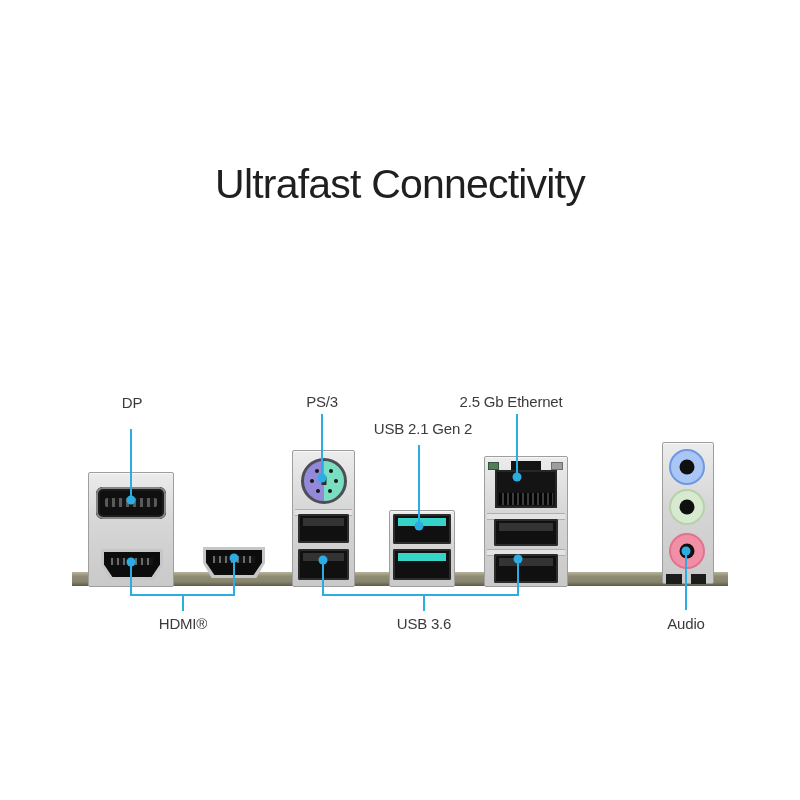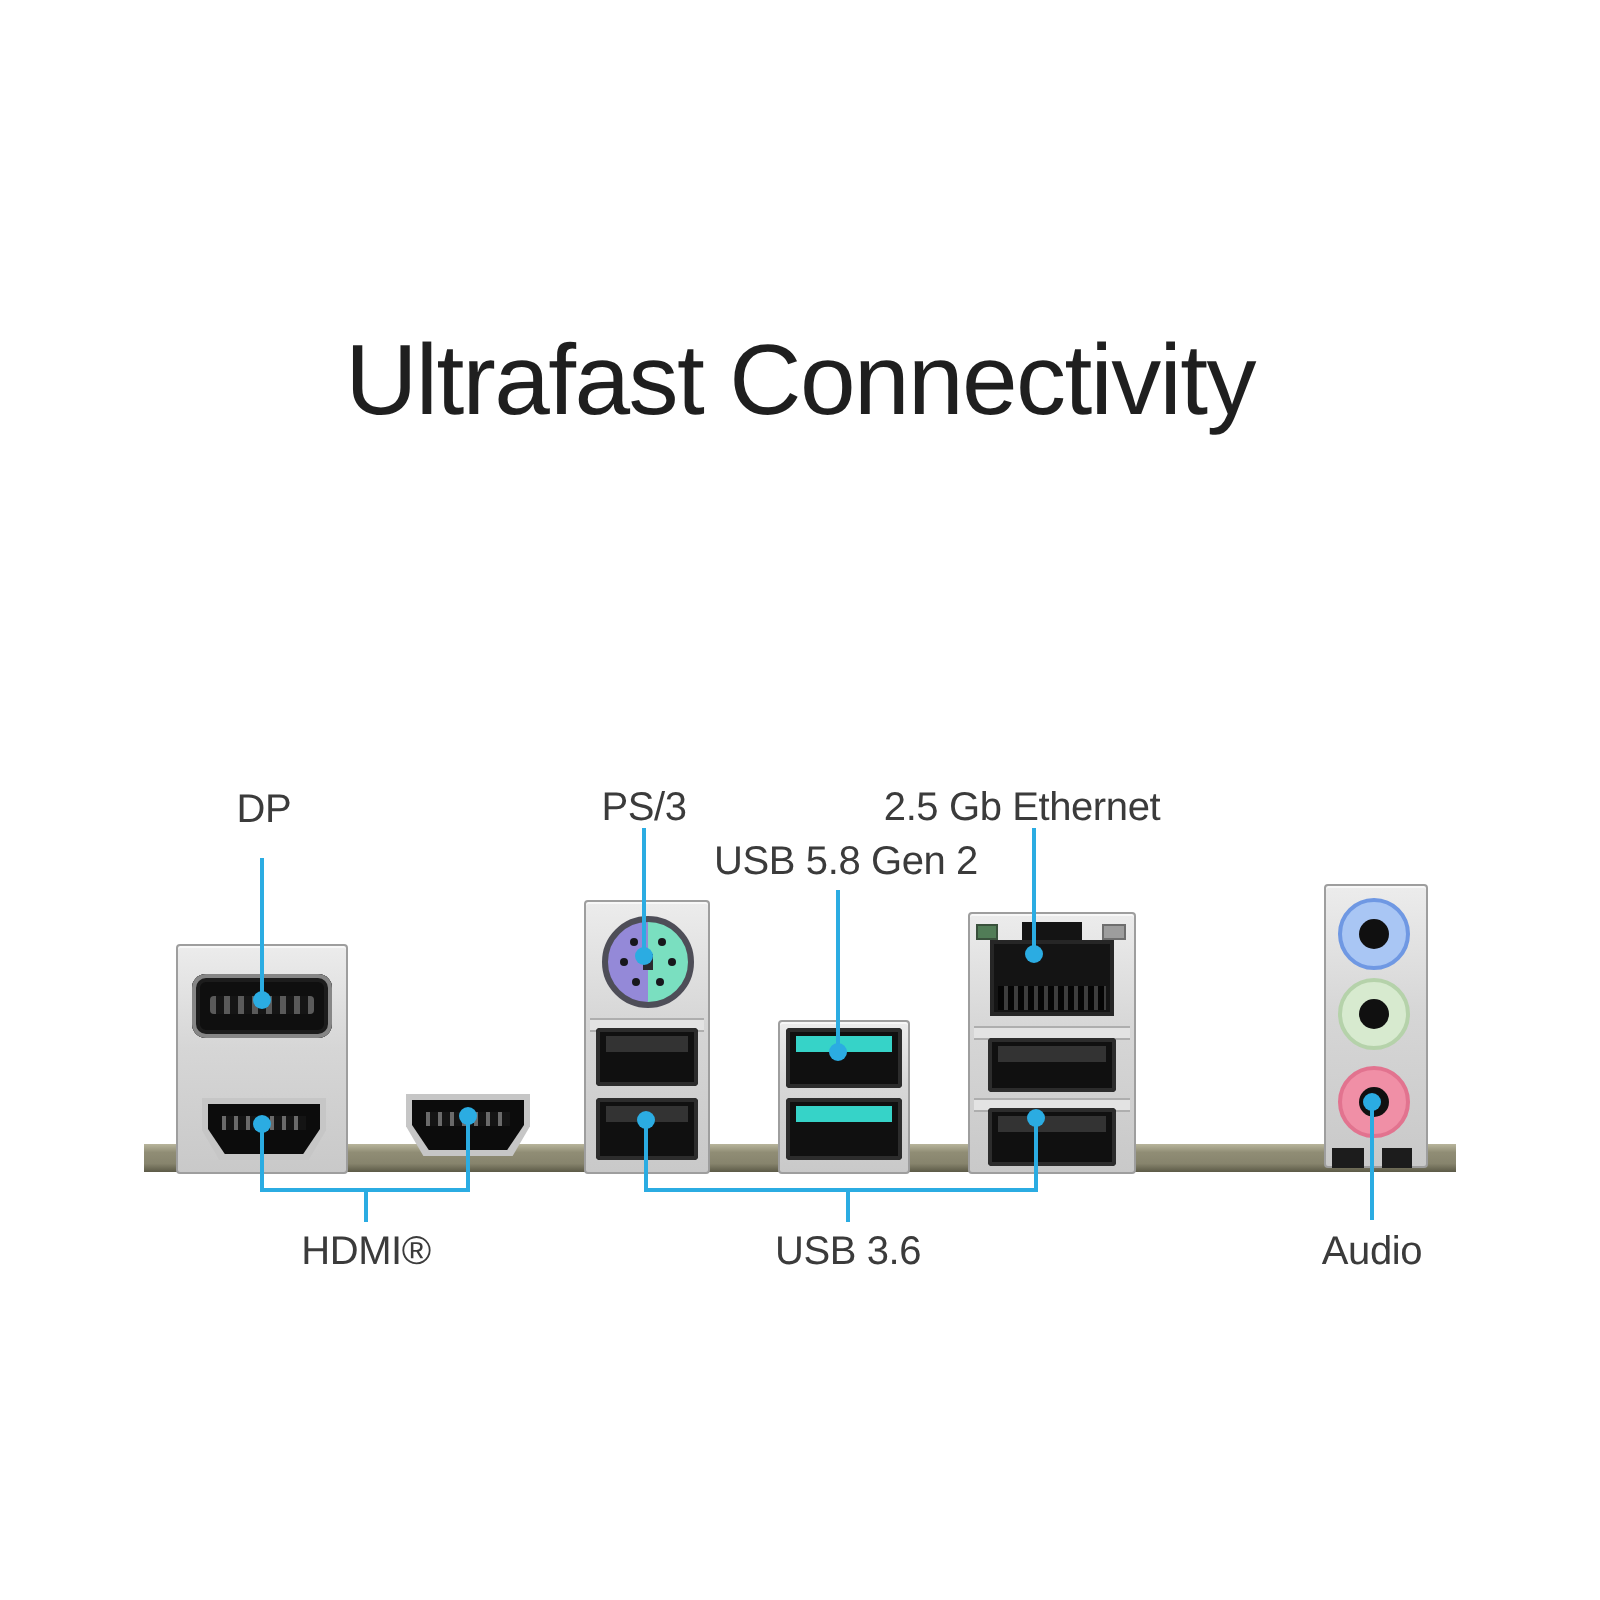--- a/index.html
+++ b/index.html
@@ -2,25 +2,25 @@
 <html style="--callout: #2BACE2; --title_ink: #1F1F1F; --label_ink: #3B3B3B; --teal: #36D3C8; --ps2_purple: #9489D8; --ps2_green: #7ADFC0; --audio_blue: #A9C6F4; --audio_blue_ring: #6F98E3; --audio_green: #D7EACF; --audio_green_ring: #B5D2AA; --audio_pink: #F08FA6; --audio_pink_ring: #E2738F; --led_green: #517D57;"><head>
 <meta charset="utf-8">
 <style>
   html,body{margin:0;padding:0;background:#ffffff;}
   .stage{
     position:relative;width:800px;height:800px;background:#fff;overflow:hidden;
     font-family:"Liberation Sans",sans-serif;
   }
   .title{
     position:absolute;top:161px;left:400px;transform:translateX(-50%);
-    font-size:50px;font-weight:300;letter-spacing:-0.8px;color:var(--title_ink,#1f1f1f);
+    font-size:41px;font-weight:300;letter-spacing:-0.8px;color:var(--title_ink,#1f1f1f);
     white-space:nowrap;
   }
   .lbl{
-    position:absolute;transform:translateX(-50%);font-size:20px;letter-spacing:-0.2px;
+    position:absolute;transform:translateX(-50%);font-size:15px;letter-spacing:-0.2px;
     color:var(--label_ink,#3b3b3b);white-space:nowrap;text-align:center;
   }
   .vline{position:absolute;width:2px;background:var(--callout,#2BACE2);}
   .hline{position:absolute;height:2px;background:var(--callout,#2BACE2);}
   .dot{position:absolute;width:9px;height:9px;border-radius:50%;
        background:var(--callout,#2BACE2);transform:translate(-50%,-50%);}
   .strip{
     position:absolute;left:72px;top:572px;width:656px;height:14px;
     background:linear-gradient(180deg,#b8b59c 0%,#908d75 30%,#87846d 70%,#5c5a47 100%);
   }
@@ -173,21 +173,21 @@
   </div>
 
   <div class="lbl" style="left:132px;top:394px;">DP</div>
   <div class="vline" style="left:130px;top:429px;height:71px;"></div>
   <div class="dot" style="left:131px;top:500px;"></div>
 
   <div class="lbl" style="left:322px;top:393px;">PS/3</div>
   <div class="vline" style="left:321px;top:414px;height:64px;"></div>
   <div class="dot" style="left:322px;top:478px;"></div>
 
-  <div class="lbl" style="left:423px;top:420px;">USB 5.8 Gen 2</div>
+  <div class="lbl" style="left:423px;top:420px;">USB 2.1 Gen 2</div>
   <div class="vline" style="left:418px;top:445px;height:81px;"></div>
   <div class="dot" style="left:419px;top:526px;"></div>
 
   <div class="lbl" style="left:511px;top:393px;">2.5 Gb Ethernet</div>
   <div class="vline" style="left:516px;top:414px;height:63px;"></div>
   <div class="dot" style="left:517px;top:477px;"></div>
 
   <div class="dot" style="left:131px;top:562px;"></div>
   <div class="vline" style="left:130px;top:562px;height:34px;"></div>
   <div class="dot" style="left:234px;top:558px;"></div>

